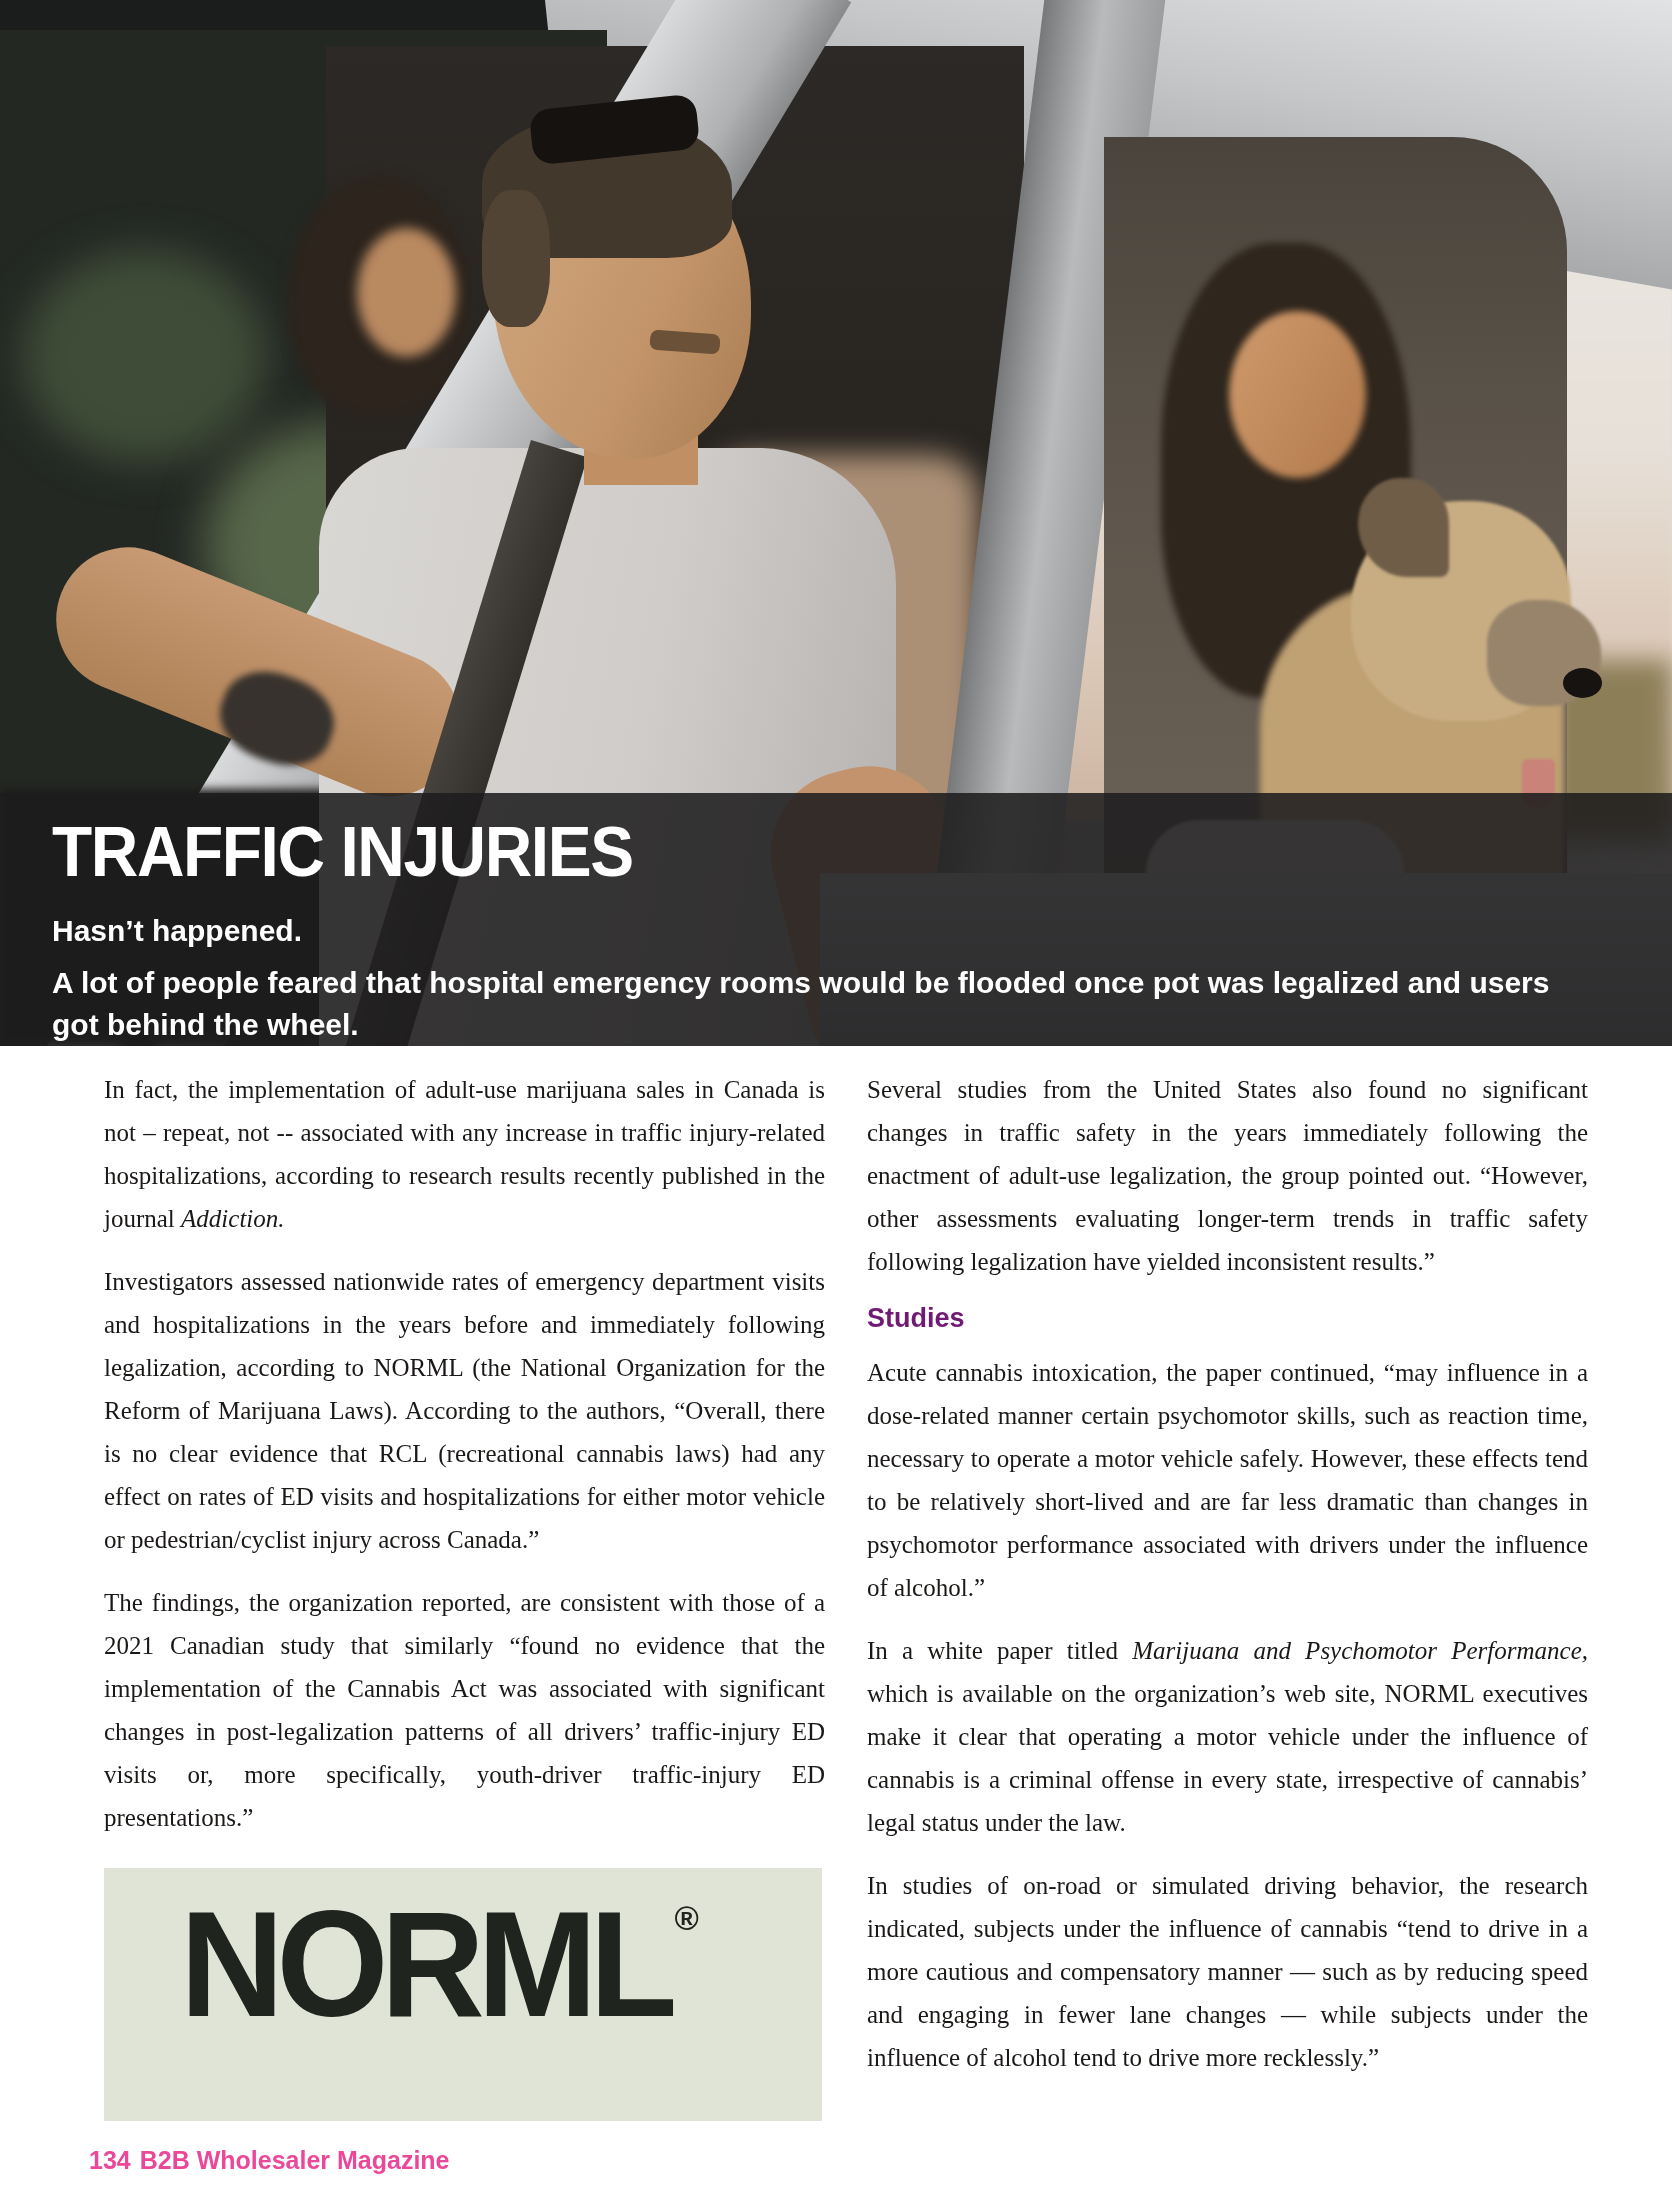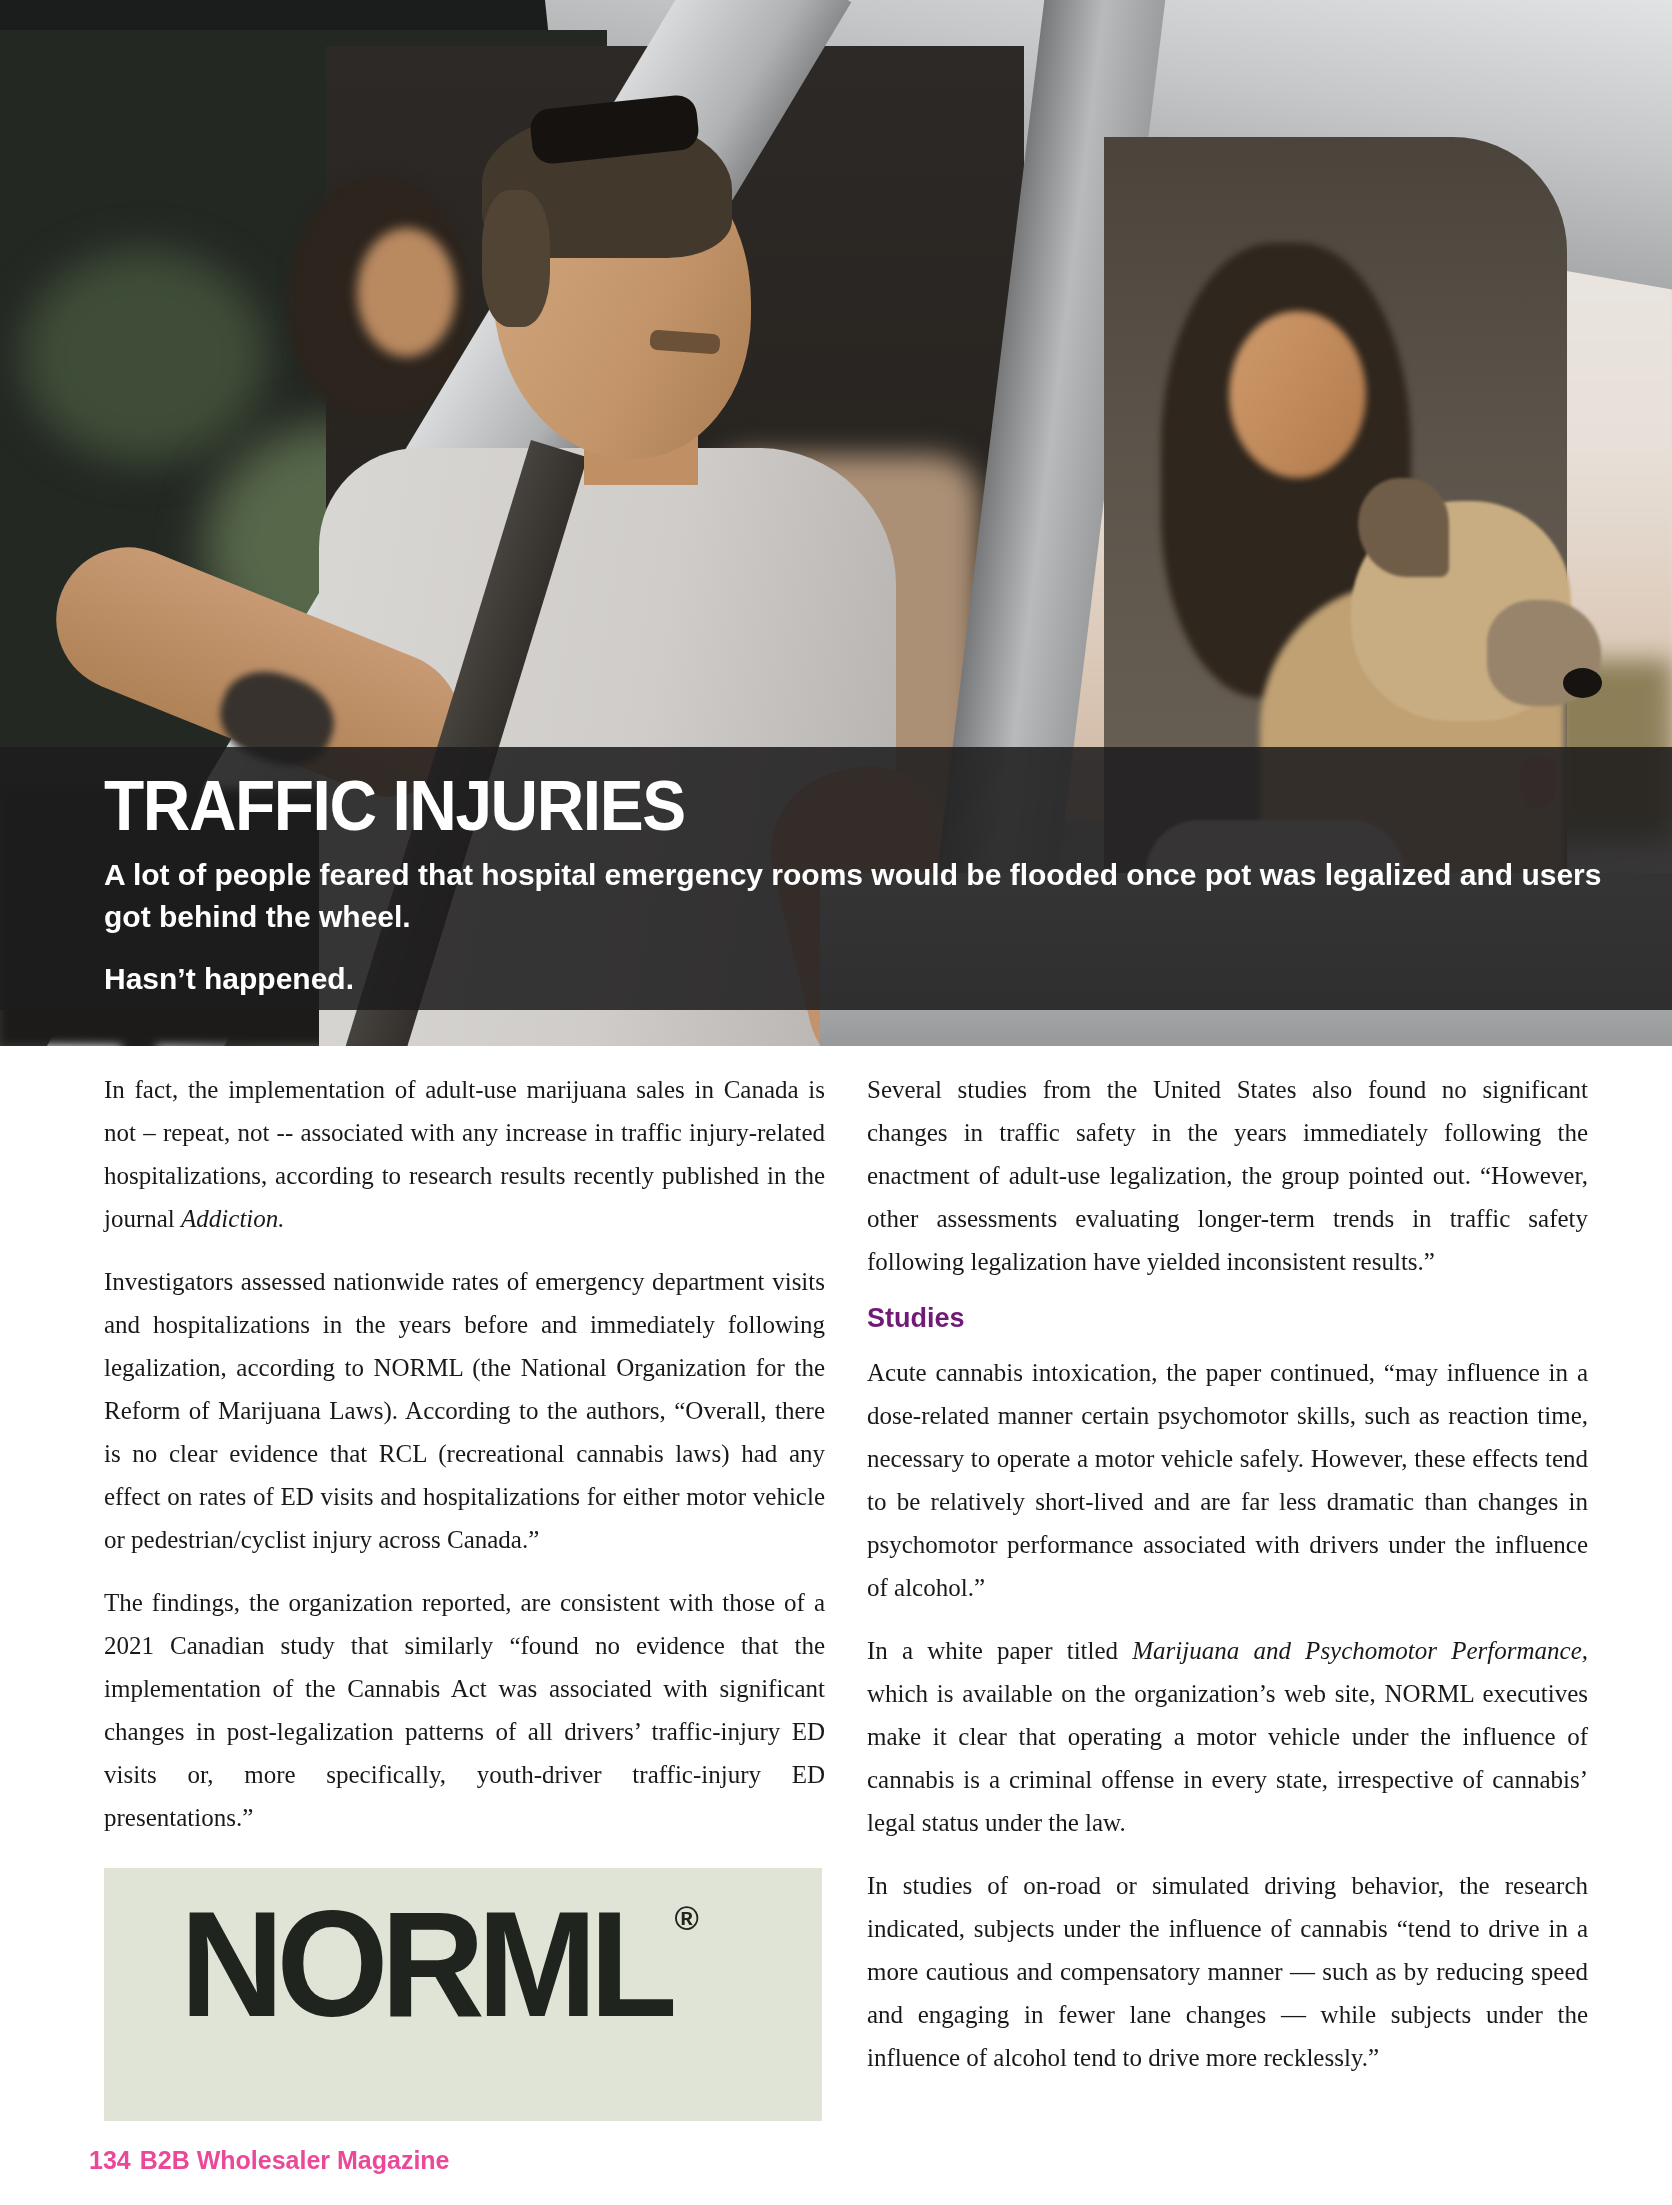--- a/index.html
+++ b/index.html
@@ -55,22 +55,22 @@
   .ph-dogear{left:1358px;top:478px;width:91px;height:99px;border-radius:50% 50% 10% 60%;background:#6f5d48;filter:blur(1.5px);}
   .ph-dogmuzzle{left:1487px;top:600px;width:114px;height:106px;border-radius:40% 50% 45% 40%;background:#97846b;filter:blur(1.5px);}
   .ph-dognose{left:1563px;top:668px;width:39px;height:30px;border-radius:50%;background:#161310;}
   .ph-dogtongue{left:1522px;top:759px;width:33px;height:49px;border-radius:6px 6px 16.7px 16.7px;background:#c98379;filter:blur(0.8px);}
   .ph-headrest{left:1146px;top:820px;width:258px;height:175px;border-radius:53px 53px 18px 18px;background:#d6d1ca;filter:blur(1.5px);}
   .ph-sill{left:820px;top:873px;width:853px;height:173px;
       background:linear-gradient(180deg,#cfd0d2 0%,#b5b6b8 50%,#97989a 100%);}
   .ph-lowint{left:0;top:789px;width:349px;height:256px;background:#1d1b19;filter:blur(4.6px);}
 
   
-  .band{position:absolute;left:0;top:747px;width:1673px;height:263px;background:rgba(30,29,30,0.87);
-        box-sizing:border-box;padding:23px 83px 0 104px;color:#ffffff;}
+  .band{position:absolute;left:0;top:793px;width:1673px;height:263px;background:rgba(30,29,30,0.87);
+        box-sizing:border-box;padding:23px 83px 0 52px;color:#ffffff;}
   .band h1{margin:0;font-size:70px;line-height:1.05;font-weight:bold;letter-spacing:-1.5px;
         transform:scaleX(.94);transform-origin:left bottom;white-space:nowrap;}
   .band .sub{margin:10.6px 0 0 0;width:1518px;font-size:30px;line-height:42px;font-weight:600;}
   .band .sub2{margin-top:20px;}
 
   
   .col{position:absolute;top:1068px;width:721px;color:#1b1917;
        font-family:"Liberation Serif",serif;font-size:25px;line-height:43px;text-align:justify;}
   .col-left{left:104px;}
   .col-right{left:867px;}
@@ -133,22 +133,22 @@
     <div class="ph ph-doghead"></div>
     <div class="ph ph-dogear"></div>
     <div class="ph ph-dogmuzzle"></div>
     <div class="ph ph-dognose"></div>
     <div class="ph ph-dogtongue"></div>
     <div class="ph ph-headrest"></div>
     <div class="ph ph-sill"></div>
 
     <div class="band">
       <h1>TRAFFIC INJURIES</h1>
+      <p class="sub sub2">Hasn’t happened.</p>
       <p class="sub">A lot of people feared that hospital emergency rooms would be flooded once pot was legalized and users got behind the wheel.</p>
-      <p class="sub sub2">Hasn’t happened.</p>
     </div>
   </div>
 
   <div class="col col-left">
       <p><span>In fact, the implementation of adult-use marijuana sales in Canada is not – repeat, not -- associated with any increase in traffic injury-related hospitalizations, according to research results recently published in the journal </span><span class="it">Addiction.</span></p>
       <p><span>Investigators assessed nationwide rates of emergency department visits and hospitalizations in the years before and immediately following legalization, according to NORML (the National Organization for the Reform of Marijuana Laws). According to the authors, “Overall, there is no clear evidence that RCL (recreational cannabis laws) had any effect on rates of ED visits and hospitalizations for either motor vehicle or pedestrian/cyclist injury across Canada.”</span></p>
       <p><span>The findings, the organization reported, are consistent with those of a 2021 Canadian study that similarly “found no evidence that the implementation of the Cannabis Act was associated with significant changes in post-legalization patterns of all drivers’ traffic-injury ED visits or, more specifically, youth-driver traffic-injury ED presentations.”</span></p>
     </div>
   <div class="col col-right">
       <p><span>Several studies from the United States also found no significant changes in traffic safety in the years immediately following the enactment of adult-use legalization, the group pointed out. “However, other assessments evaluating longer-term trends in traffic safety following legalization have yielded inconsistent results.”</span></p>

